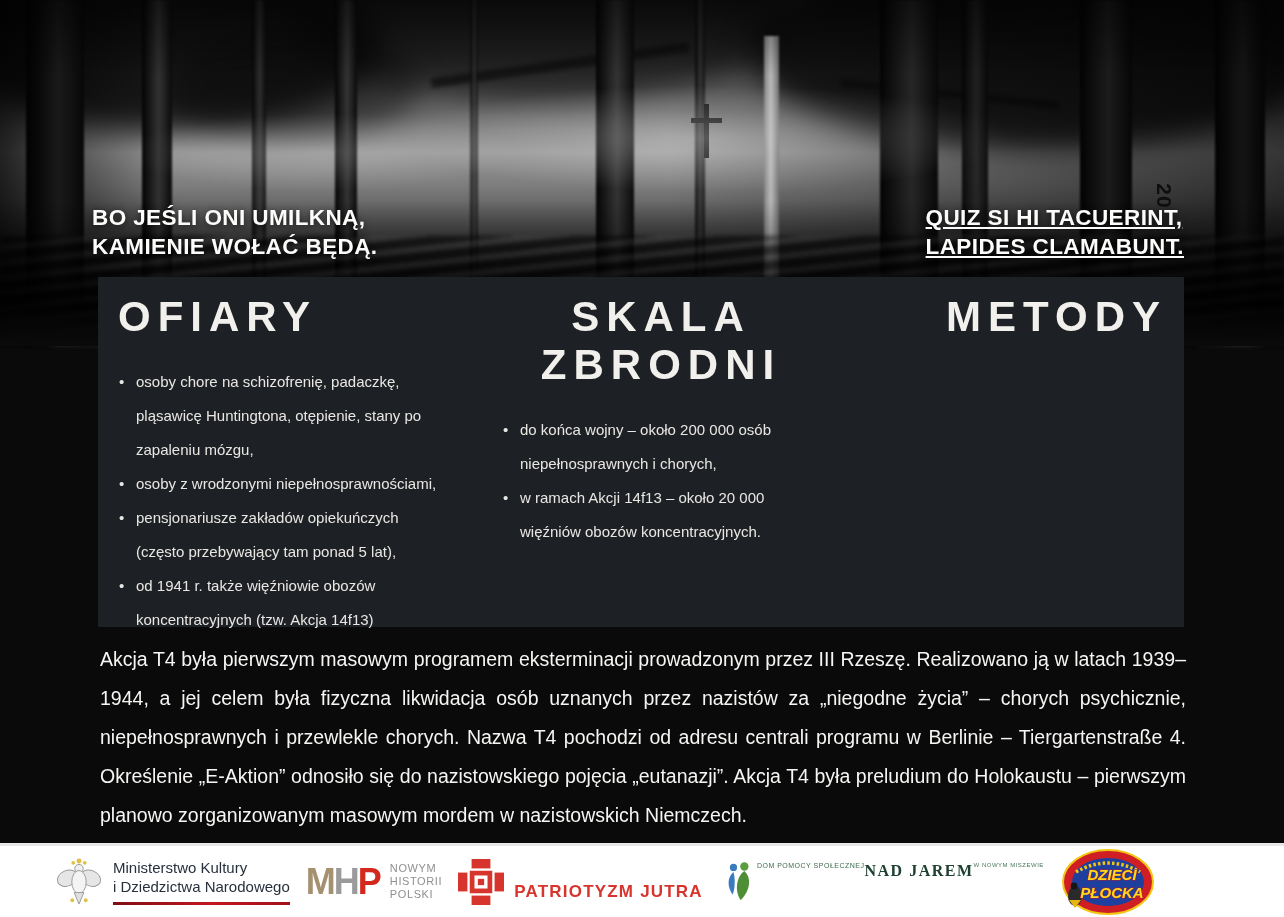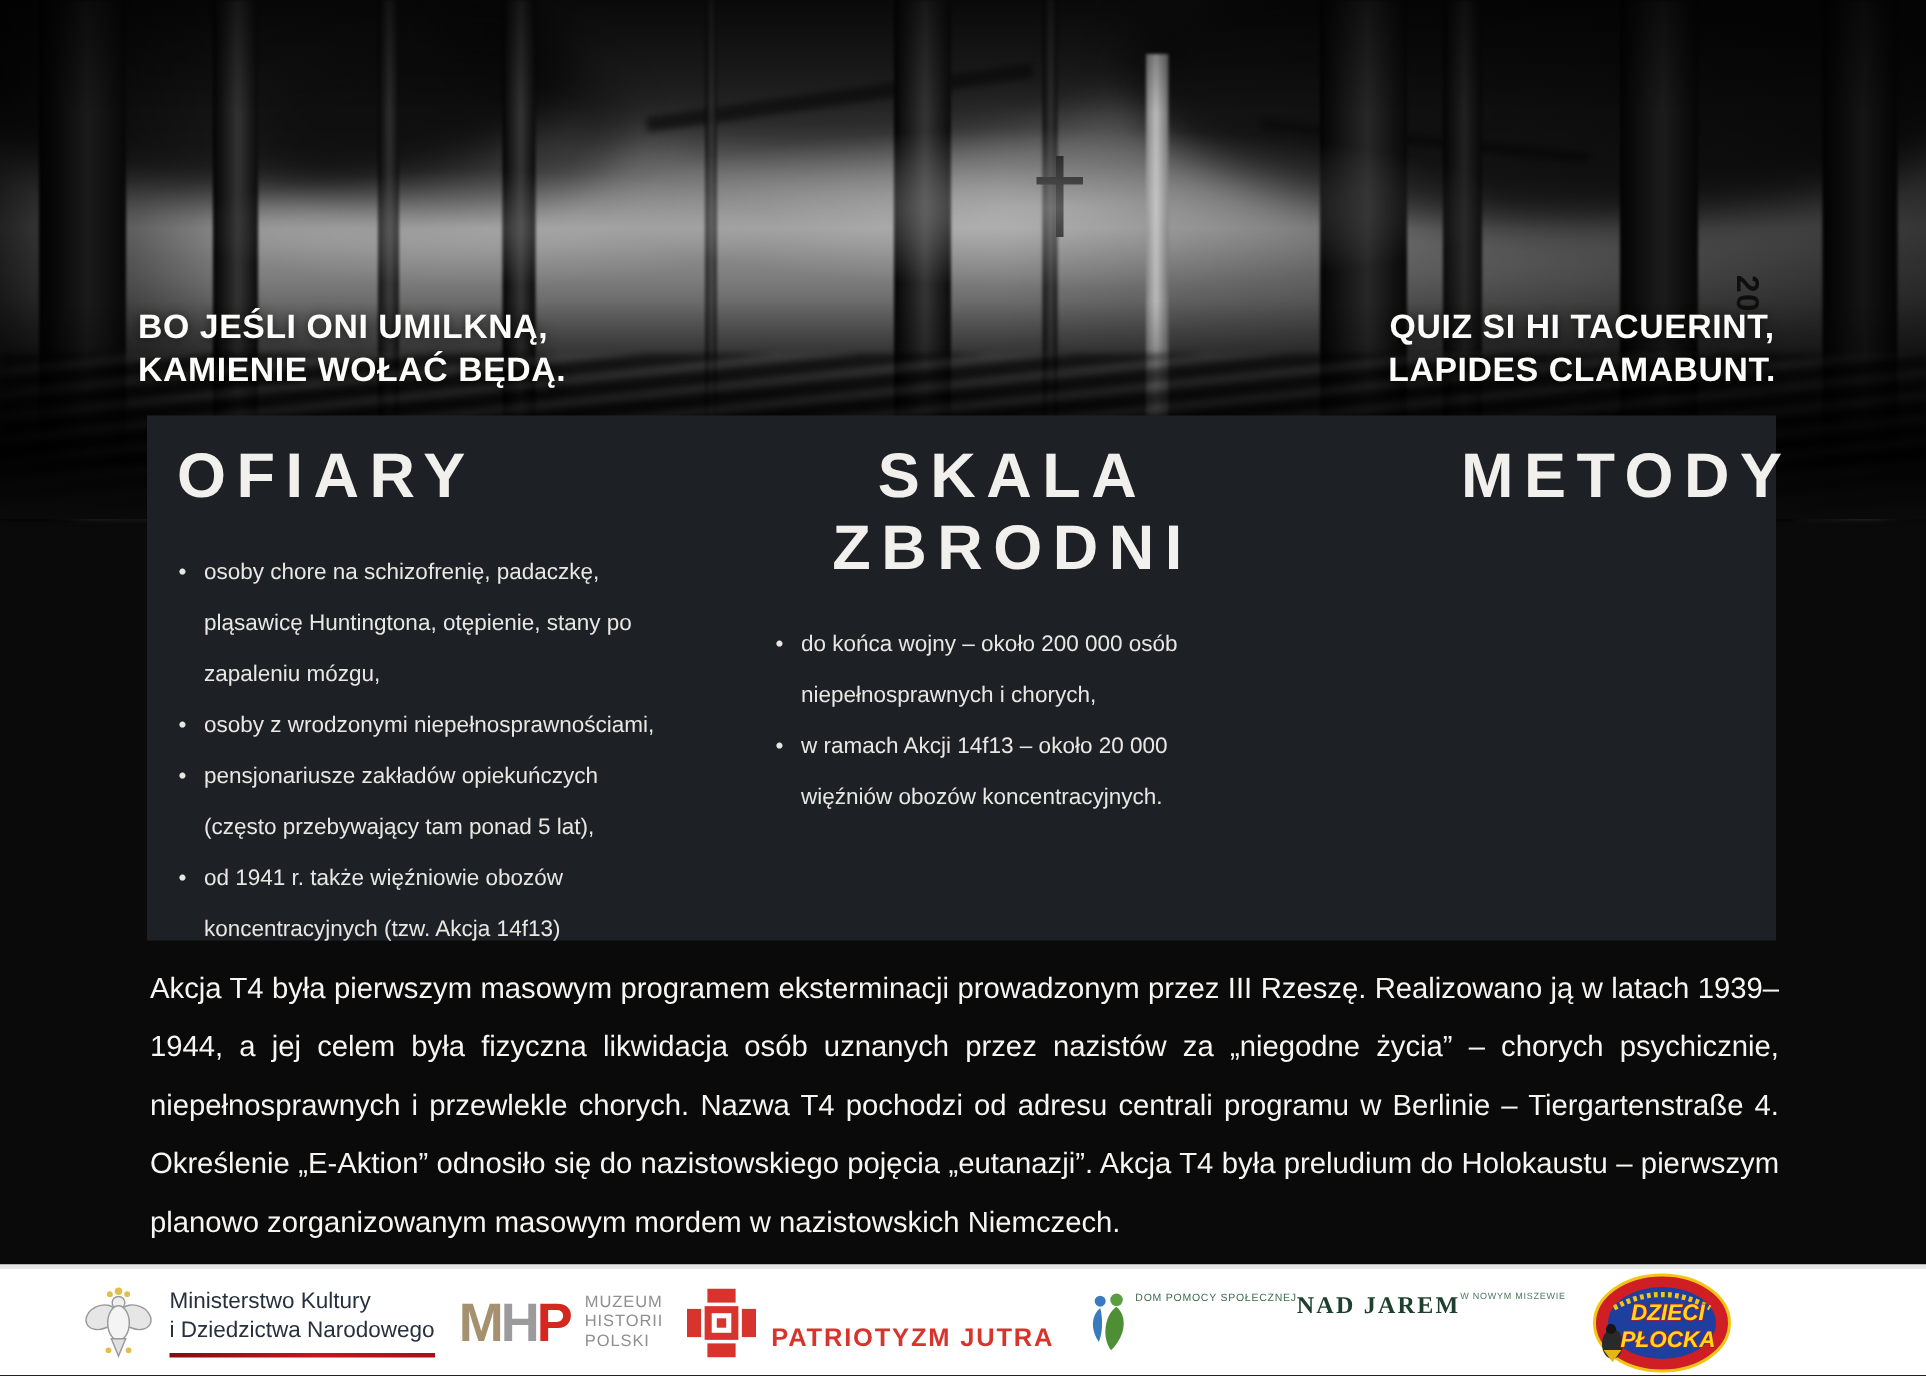--- a/index.html
+++ b/index.html
@@ -23,28 +23,28 @@
   .cross-v{position:absolute;left:704px;top:104px;width:5px;height:54px;background:#151515;z-index:5;filter:blur(.4px);}
   .cross-h{position:absolute;left:691px;top:118px;width:31px;height:5px;background:#151515;z-index:5;filter:blur(.4px);}
   .ground{position:absolute;left:0;bottom:0;width:100%;height:110px;z-index:4;filter:blur(2px);
     background:repeating-linear-gradient(174deg,rgba(0,0,0,.55) 0 9px,rgba(105,105,105,.30) 9px 15px),
                linear-gradient(180deg,rgba(0,0,0,0),rgba(0,0,0,.85) 85%);}
 
   
   .quote{position:absolute;top:203px;z-index:10;color:#fcfcfb;font-weight:700;
          font-size:22.5px;line-height:29px;letter-spacing:.4px;text-shadow:0 1px 7px rgba(0,0,0,.65);}
   .quote-left{left:92px;}
-  .quote-right{right:100px;text-align:center;}
+  .quote-right{right:100px;text-align:left;text-decoration:underline;}
   .page-number{position:absolute;left:1151px;top:184px;z-index:11;color:#0e0e0e;
                font-weight:700;font-size:21px;transform:rotate(90deg);letter-spacing:1px;}
 
   
   .panel{position:absolute;left:98px;top:277px;width:1086px;height:350px;z-index:12;
          background:#1d2024;box-sizing:border-box;padding:16px 24px 0 20px;}
-  .panel-grid{display:grid;grid-template-columns:330px 318px 286px;column-gap:68px;}
+  .panel-grid{display:grid;grid-template-columns:330px 318px 286px;column-gap:54px;}
   .col-title{color:#f2f0ec;font-size:42px;font-weight:700;letter-spacing:7px;line-height:48px;margin:0 0 24px 0;}
   .col-center .col-title{text-align:center;}
   .col-right .col-title{text-align:right;margin-right:-7px;}
   .bullets{list-style:none;margin:0;padding:0;color:#e9e7e3;font-size:15px;line-height:34px;}
   .bullets li{padding-left:18px;position:relative;}
   .bullets li::before{content:'\2022';position:absolute;left:1px;top:0;}
   .col-right .bullets{text-align:justify;}
 
   
   .summary{position:absolute;left:100px;top:640px;width:1086px;z-index:10;color:#f6f5f3;
@@ -155,21 +155,21 @@
       <div class="ministry-text">
         <div>Ministerstwo Kultury</div>
         <div>i Dziedzictwa Narodowego</div>
         <div class="redline"></div>
       </div>
     </div>
 
     <div class="logo">
       <div class="mhp-letters"><span class="mhp-m">M</span><span class="mhp-h">H</span><span class="mhp-p">P</span></div>
       <div class="mhp-text">
-        <div>MUZEUM</div>
+        <div>NOWYM</div>
         <div>HISTORII</div>
         <div>POLSKI</div>
       </div>
     </div>
 
     <div class="logo">
       <svg width="46" height="46" viewBox="0 0 44 44">
         <rect x="13" y="0" width="18" height="9" fill="#d6342c"></rect>
         <rect x="13" y="35" width="18" height="9" fill="#d6342c"></rect>
         <rect x="0" y="13" width="9" height="18" fill="#d6342c"></rect>

